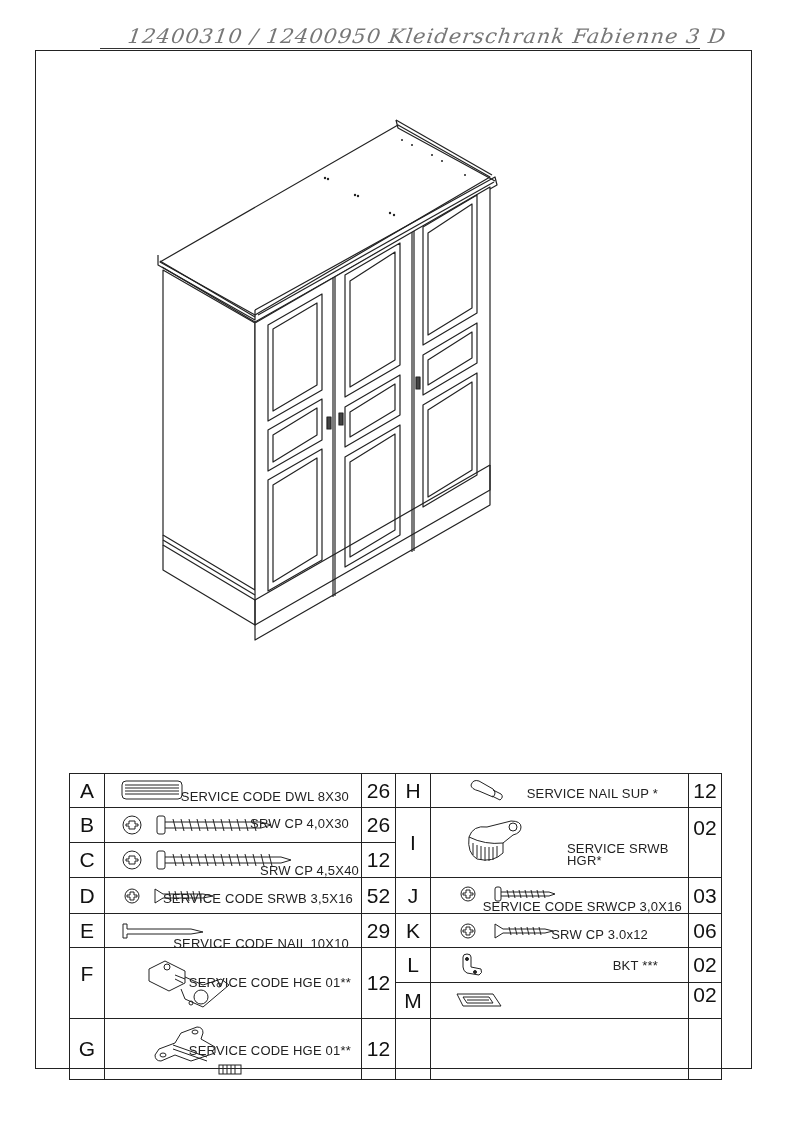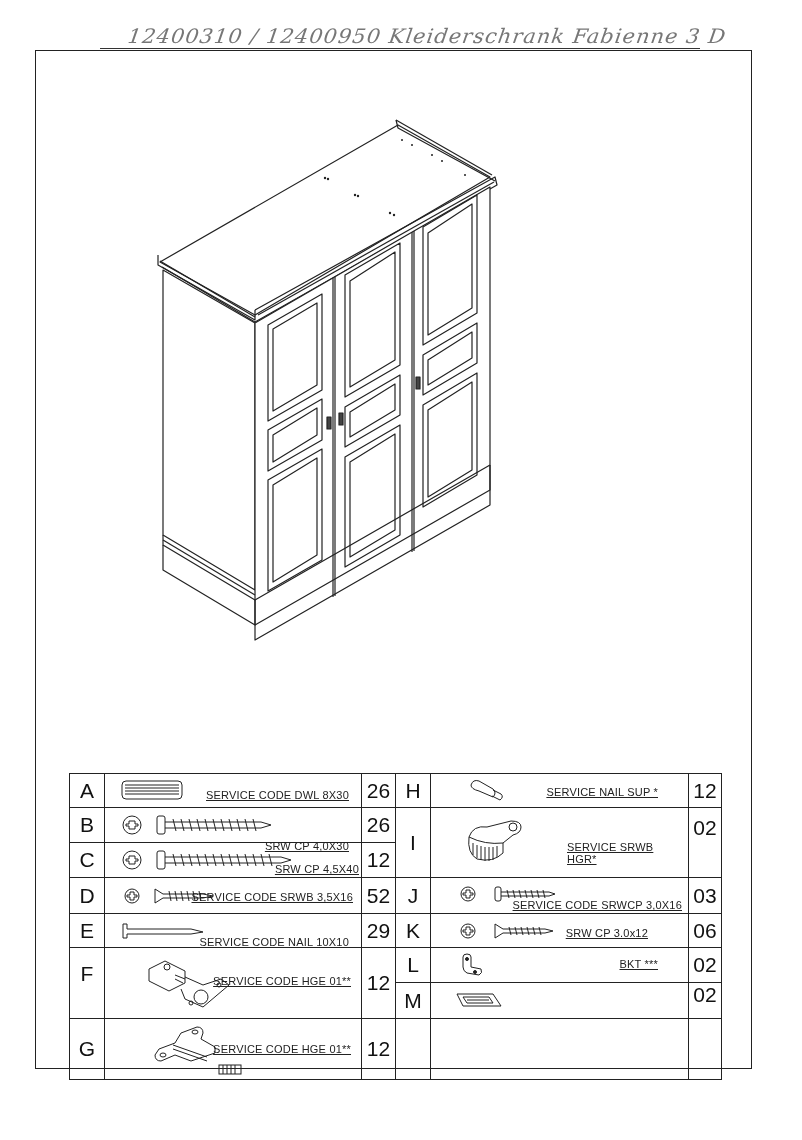--- a/index.html
+++ b/index.html
@@ -15,21 +15,21 @@
   .frame { position: absolute; left: 35px; top: 50px; width: 717px; height: 1019px;
            border: 1.5px solid #222; box-sizing: border-box; }
 
   .drawing { position: absolute; left: 150px; top: 115px; width: 360px; height: 560px; }
 
   table.parts { position: absolute; left: 69px; top: 773px; border-collapse: collapse;
            table-layout: fixed; }
   table.parts td { border: 1.5px solid #222; padding: 0; position: relative; vertical-align: middle; }
   .letter { font-size: 21px; text-align: center; color: #111; }
   .qty { font-size: 21px; text-align: center; color: #111; margin-left: 46px; }
-  .desc { font-size: 11px; color: #222; letter-spacing: 0.2px; text-decoration: underline; }
+  .desc { font-size: 13px; color: #222; letter-spacing: 0.2px; }
   .cell { position: relative; width: 100%; height: 100%; }
   .ico { position: absolute; }
   .lbl { position: absolute; white-space: nowrap; }
 </style>
 </head>
 <body>
 
 <div class="header">
   <div class="header-text">12400310 / 12400950  Kleiderschrank Fabienne 3 D</div>
   <div class="header-line"></div>
@@ -156,21 +156,21 @@
     <td class="letter">B</td>
     <td>
       <div class="cell" style="height:34px">
         <svg class="ico" style="left:16px;top:5px" width="160" height="24" viewBox="0 0 160 24" fill="none" stroke="#222" stroke-width="1">
           <circle cx="11" cy="12" r="9"></circle>
               <path d="M8,8 h6 v3 h3 v2 h-3 v3 h-6 v-3 h-3 v-2 h3z"></path>
           <rect x="36" y="3" width="8" height="18" rx="2"></rect>
           <path d="M44,9 L140,9 L150,12 L140,15 L44,15"></path>
           <path d="M52,6 l3,12 M60,6 l3,12 M68,6 l3,12 M76,6 l3,12 M84,6 l3,12 M92,6 l3,12 M100,6 l3,12 M108,6 l3,12 M116,6 l3,12 M124,6 l3,12 M132,6 l3,12"></path>
         </svg>
-        <span class="lbl desc" style="right:12px;top:32px">SRW CP 4,0X30</span>
+        <span class="lbl desc" style="right:12px;top:8px">SRW CP 4,0X30</span>
       </div>
     </td>
     <td class="qty">26</td>
     <td class="letter" rowspan="2">I</td>
     <td rowspan="2">
       <div class="cell" style="height:68px">
         <svg class="ico" style="left:32px;top:8px" width="62" height="46" viewBox="0 0 62 46" fill="none" stroke="#222" stroke-width="1">
           <path d="M6,20 Q4,36 14,42 Q30,46 40,36 L40,26"></path>
           <path d="M6,20 Q10,8 24,10 L48,4 Q58,4 58,10 Q58,16 50,18 L40,26 Q22,28 6,20Z"></path>
           <circle cx="50" cy="10" r="4"></circle>

